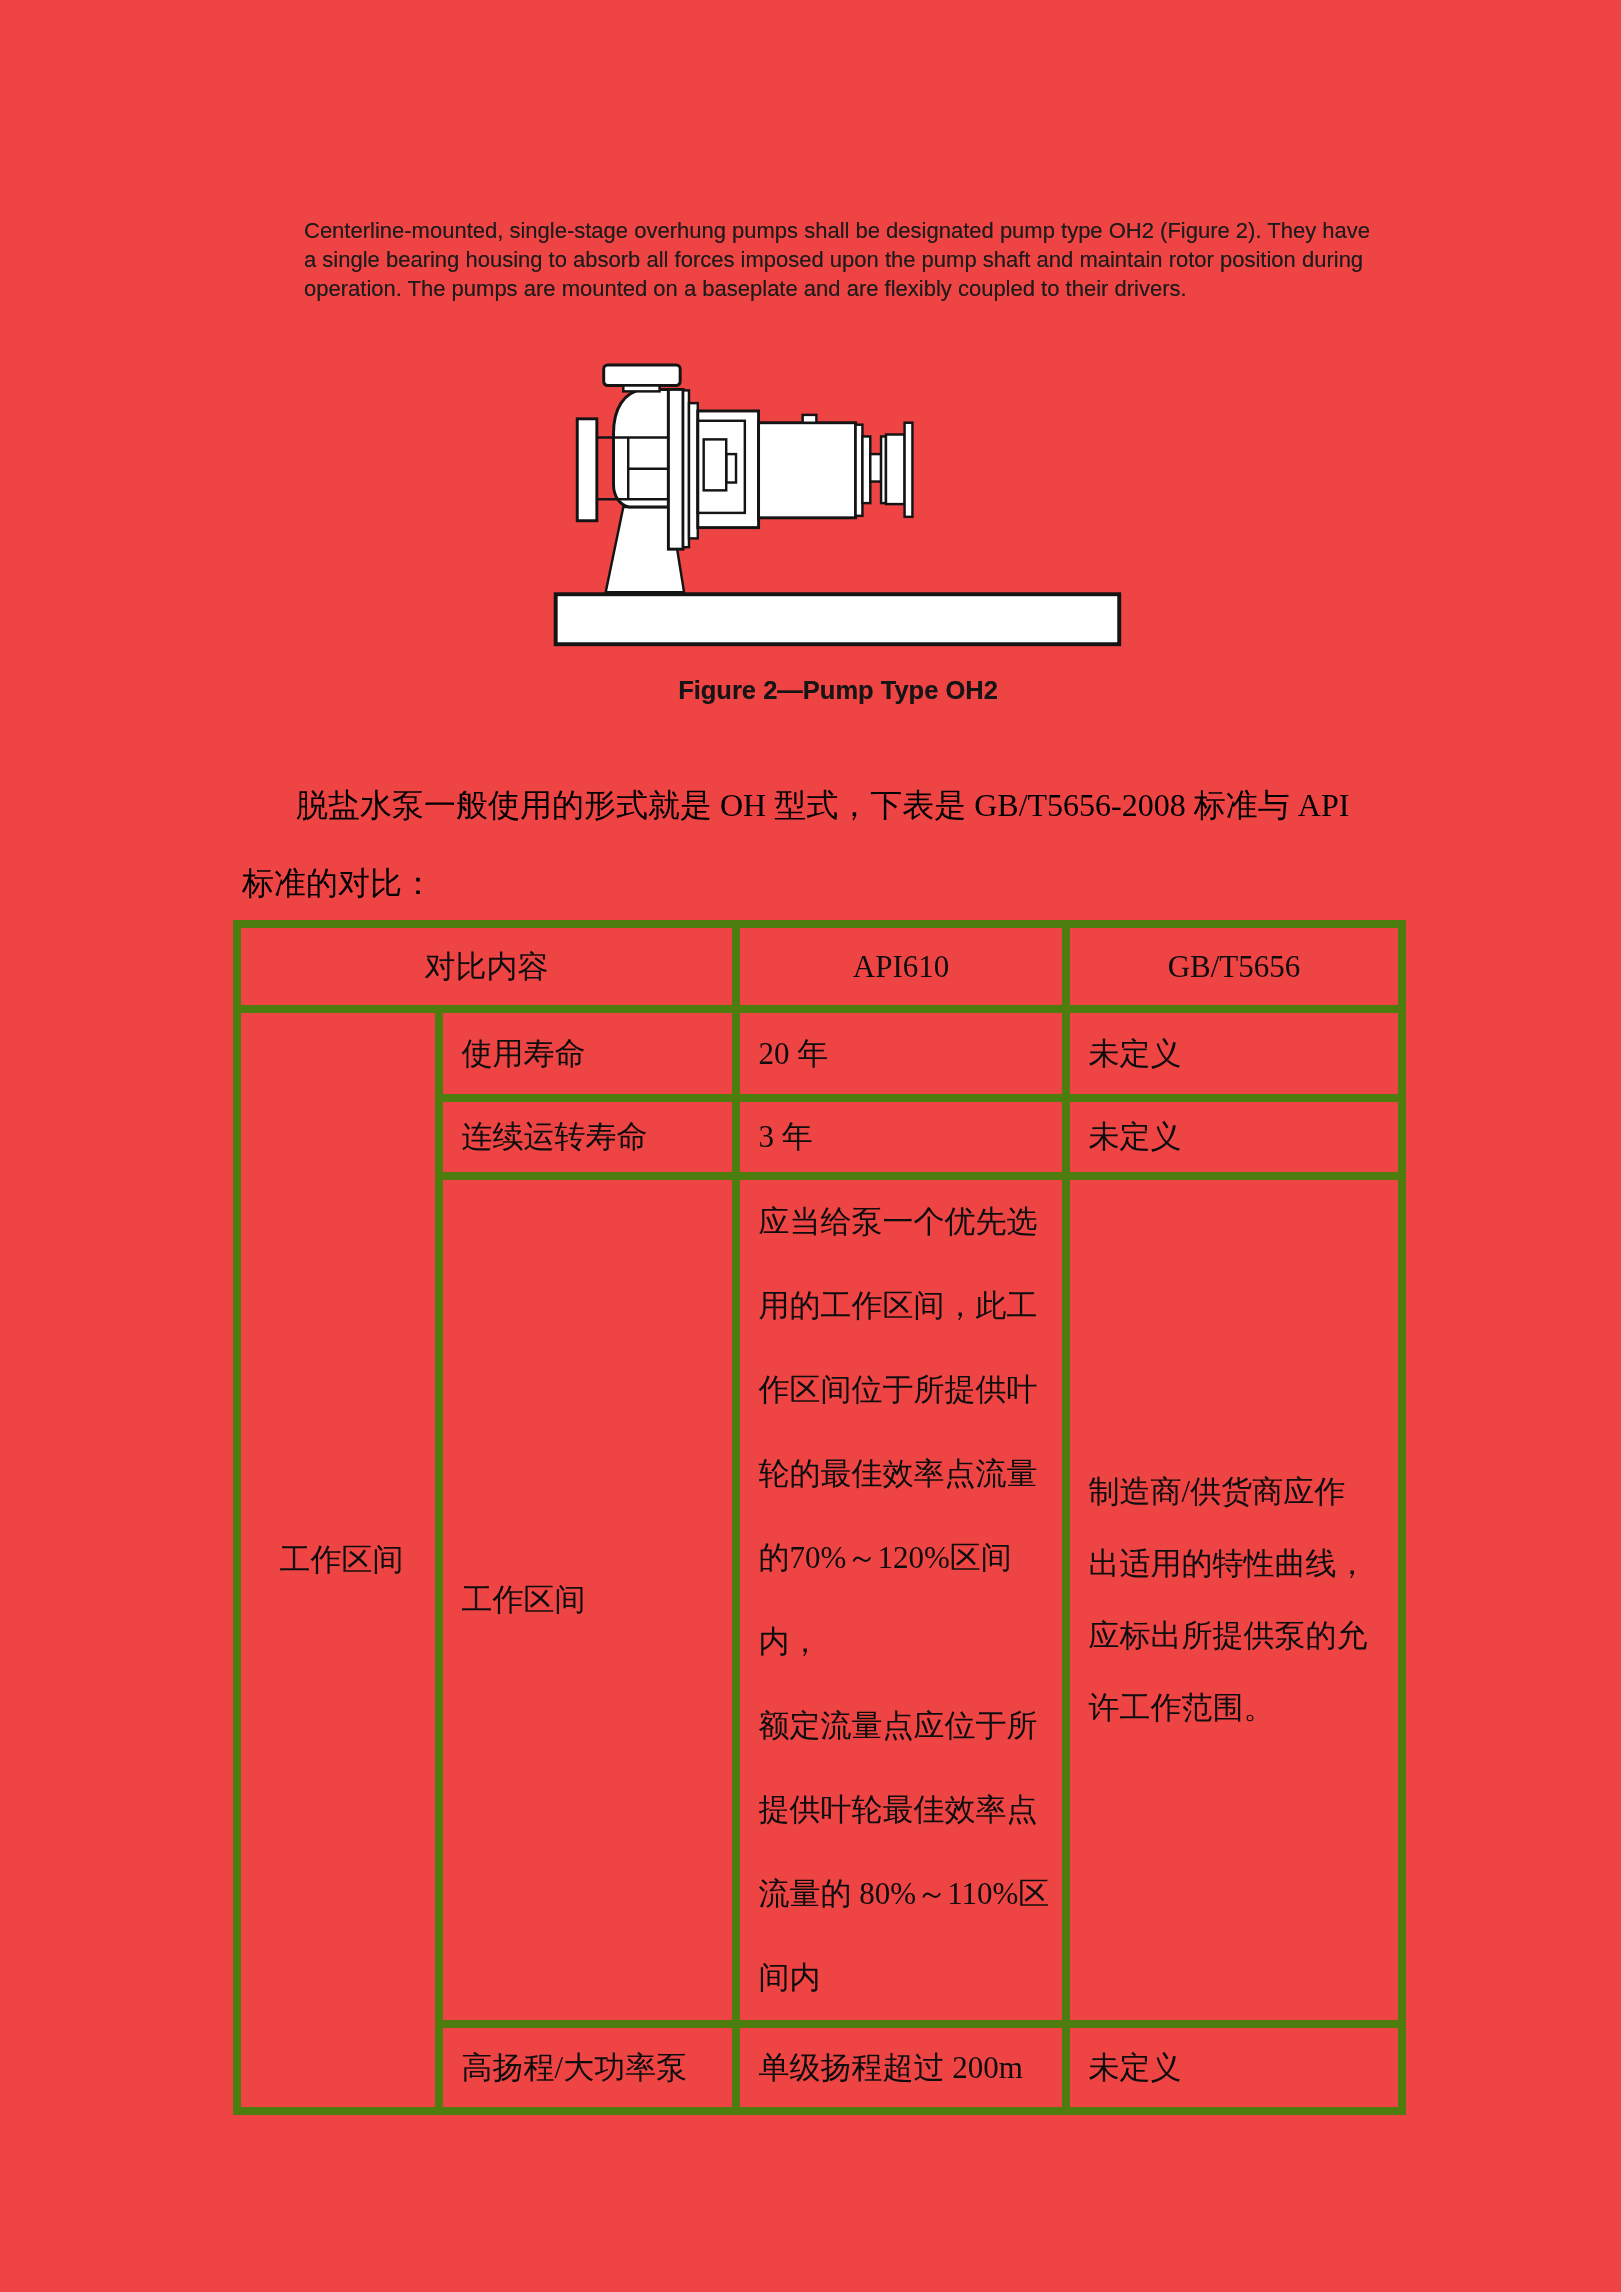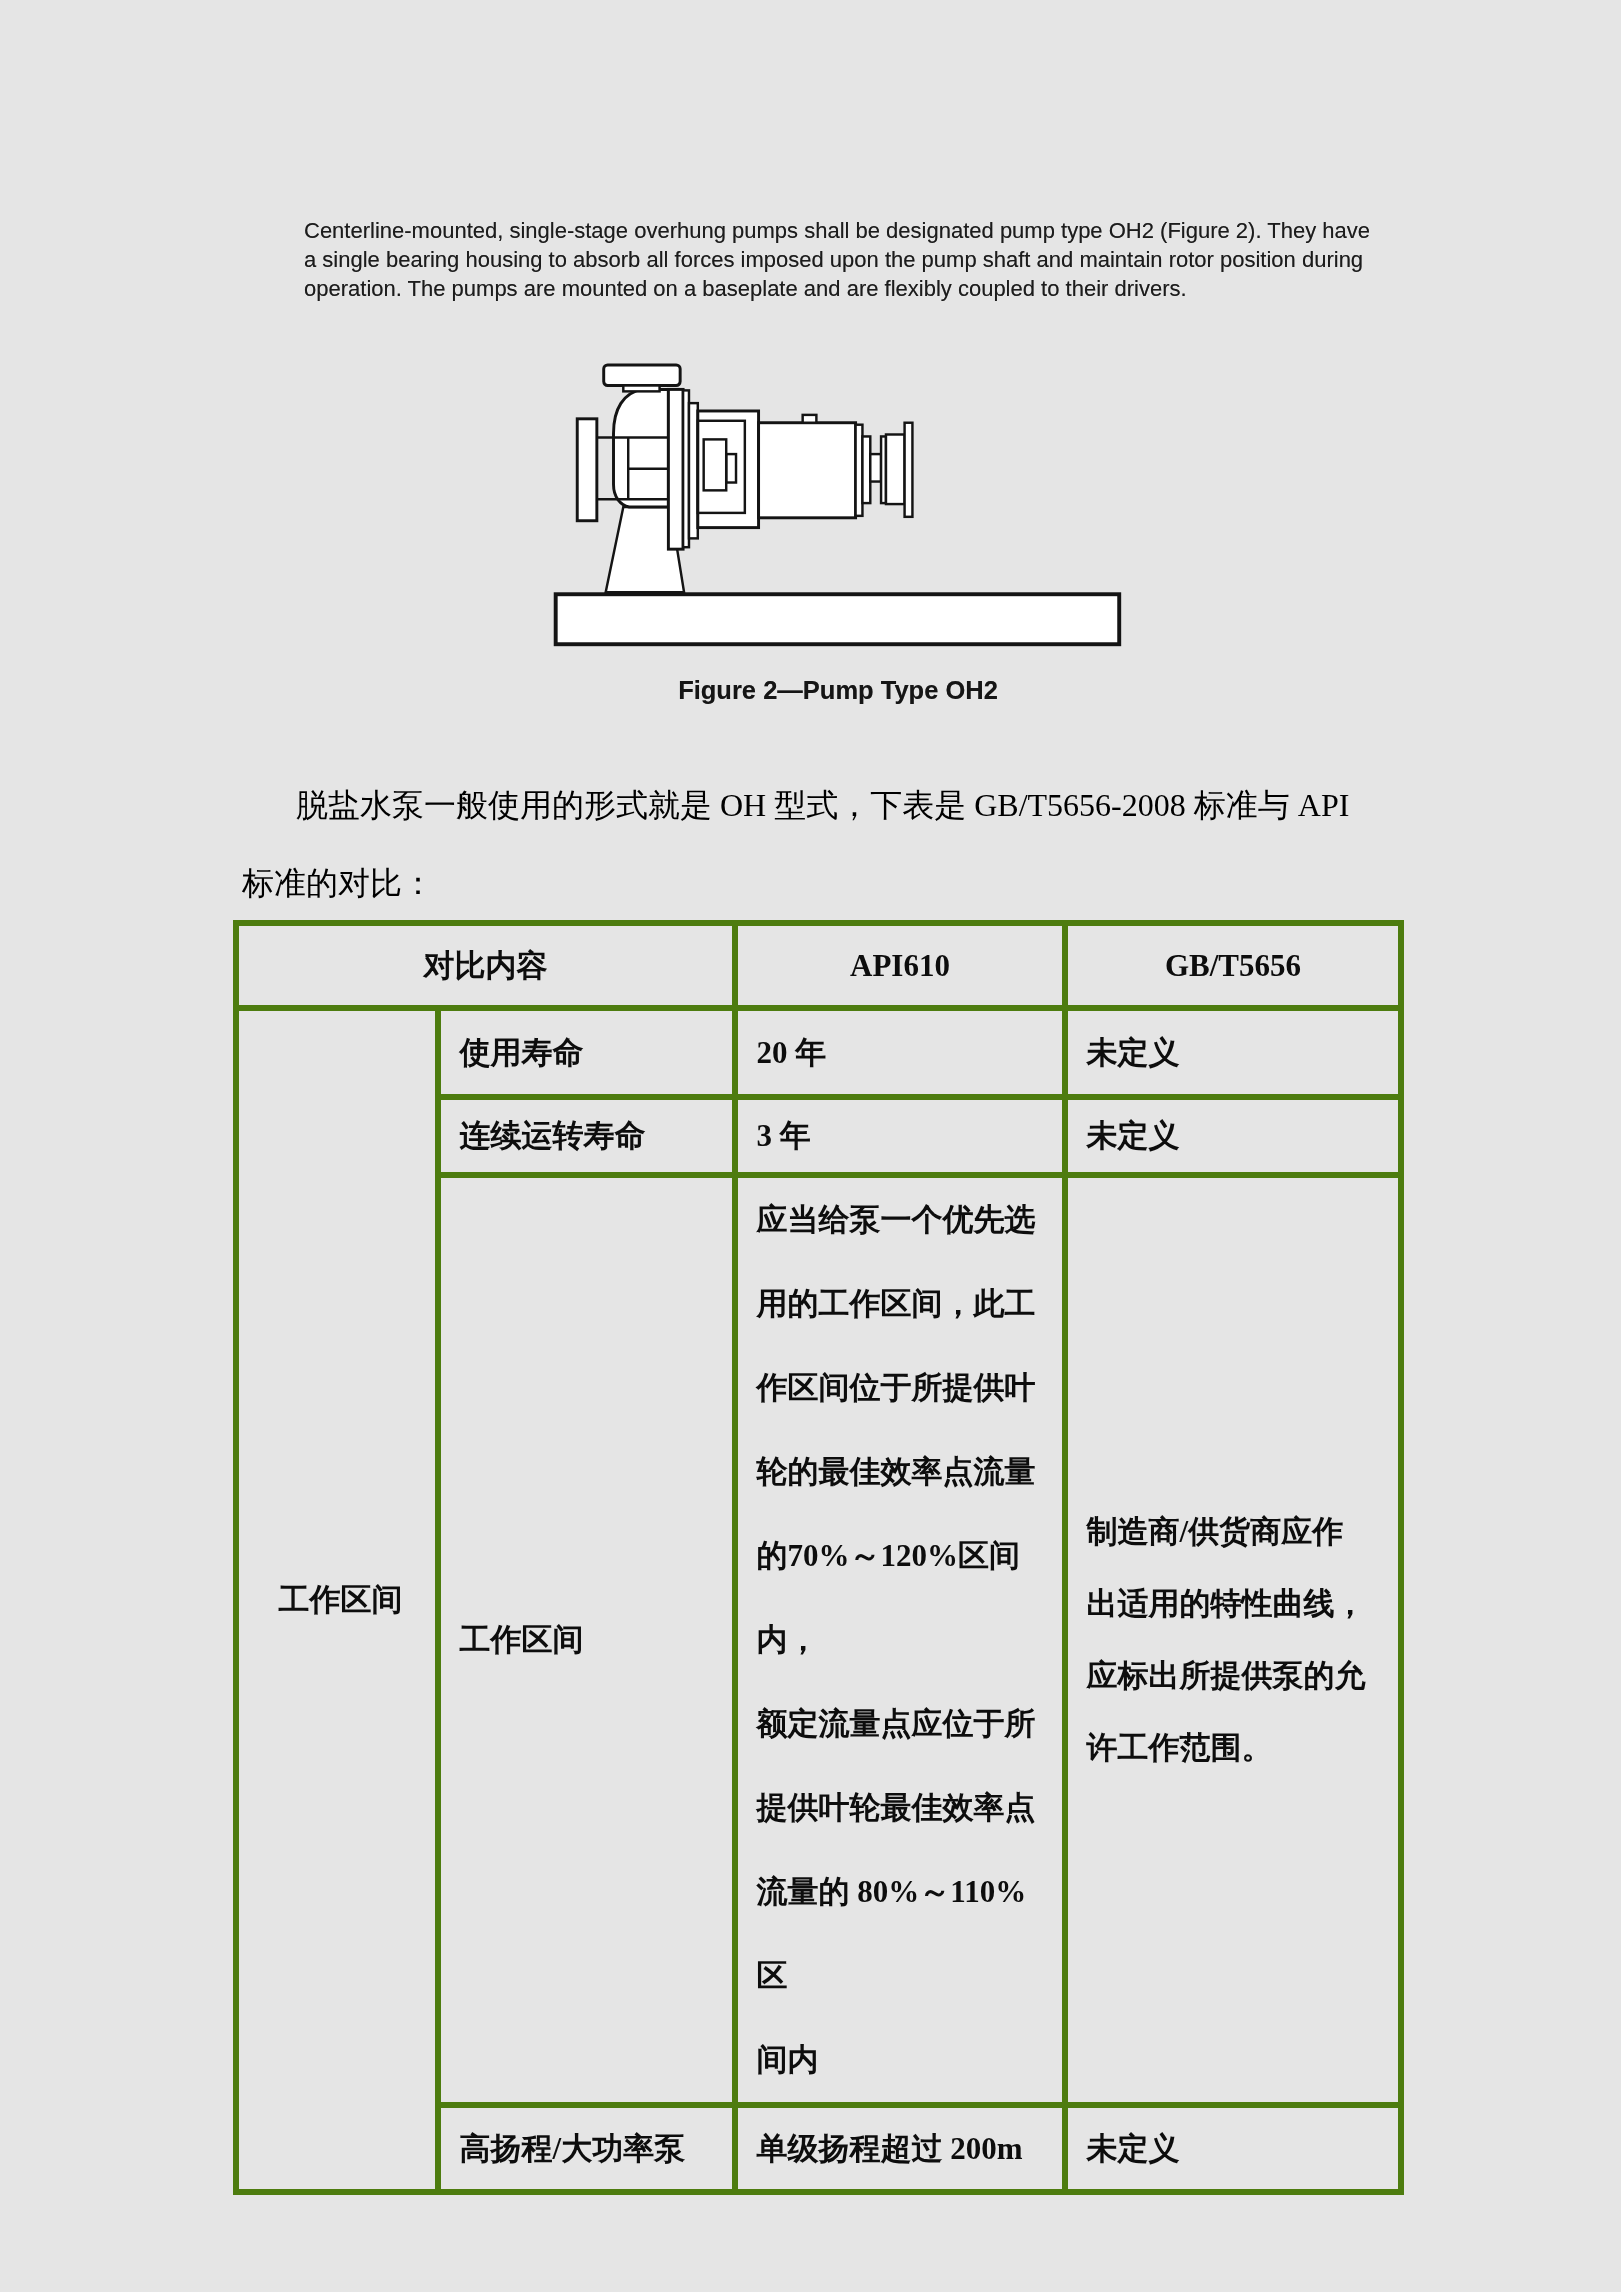--- a/index.html
+++ b/index.html
@@ -1,19 +1,19 @@
 <!DOCTYPE html>
 <html><head>
 <meta charset="utf-8">
 <style>
   html,body { margin:0; padding:0; background:#888; }
   .page {
     position:relative;
     width:1621px; height:2293px;
-    background:#e5e5e5;
+    background:#ef4444;
     margin:0 auto;
     overflow:hidden;
     font-family:"Liberation Serif","DejaVu Serif",serif;
     color:#0d0d0d;
   }
 
   
   .intro {
     position:absolute; left:304px; top:216px; width:1122px;
     font-family:"Liberation Sans","DejaVu Sans",sans-serif;
@@ -41,23 +41,23 @@
   }
 
   
   .tbl-wrap { position:absolute; left:233px; top:920px; }
   table.cmp {
     border-collapse:collapse; table-layout:fixed;
     width:1165px; font-size:31px; color:#0d0d0d;
     border:2.9px solid #3a3a3a;
   }
   table.cmp td, table.cmp th {
-    border:6px solid #4d7c0f;
+    border:8px solid #4d7c0f;
     padding:0 11.8px 0 18.6px;
-    font-weight:bold;
+    font-weight:normal;
     overflow:hidden;
   }
   table.cmp th { text-align:center; padding:0 3.9px; }
   td.group { text-align:center; padding:0 3.9px; }
   td.longcell {
     vertical-align:top;
     line-height:84px;
     white-space:pre-line;
     padding-top:2.9px;
   }

